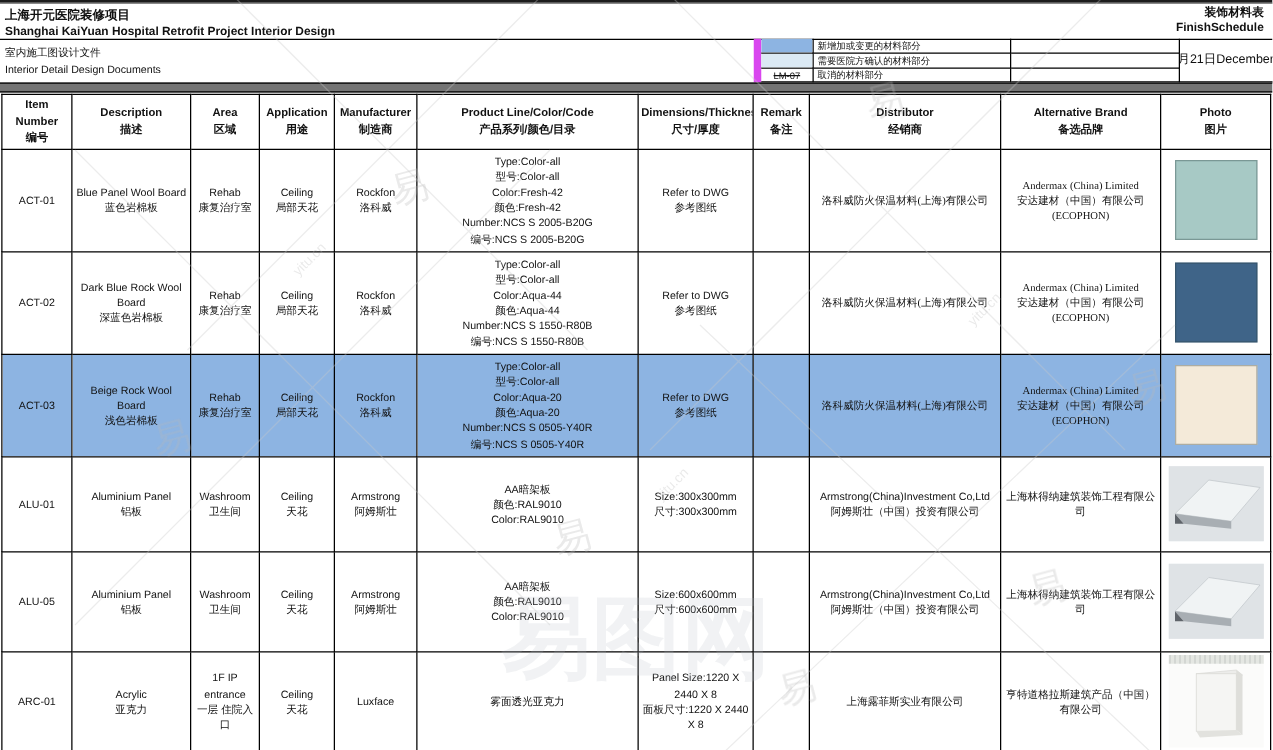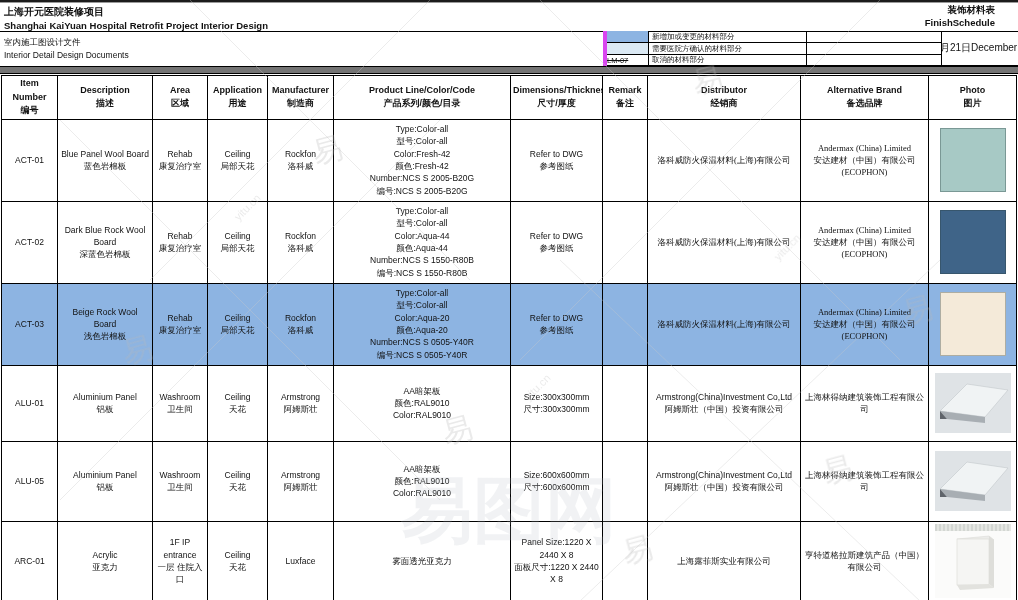--- a/index.html
+++ b/index.html
@@ -14,34 +14,34 @@
   
   .title-block { position:absolute; left:4px; top:5px; width:600px; }
   .title-cn { font-size:10px; font-weight:bold; }
   .title-en { font-size:9.5px; font-weight:bold; margin-top:1px; }
   .subtitle-block { position:absolute; left:4px; top:37px; width:600px; }
   .subtitle-cn { font-size:8.5px; }
   .subtitle-en { font-size:8.5px; margin-top:1px; }
   .hrule { position:absolute; left:0; top:31px; width:1018px; height:1px; background:#000; }
 
   
-  .sheetname { position:absolute; right:19px; top:4px; text-align:right; }
+  .sheetname { position:absolute; right:3px; top:4px; text-align:right; }
   .sheetname .cn { font-size:9.5px; font-weight:bold; }
   .sheetname .en { font-size:9.5px; font-weight:bold; }
 
   
   .legend { position:absolute; left:603px; top:31px; width:413px; height:35px;
     display:grid; grid-template-columns:42px 158px 135px 78px;
-    grid-template-rows:12px 12px 11px; border-left:4px solid #d946ef; }
+    grid-template-rows:12px 12px 11px; border-left:6px solid #d946ef; }
   .legend > div { border-right:1px solid #000; border-bottom:1px solid #000;
     font-size:7.5px; display:flex; align-items:center; overflow:hidden; }
   .legend .sw { padding:0; }
   .legend .sw-inner { width:100%; height:100%; }
   .legend .lbl { padding-left:3px; }
-  .legend .code { font-size:7.5px; }
+  .legend .code { justify-content:center; font-size:7.5px; }
   .strike { text-decoration:line-through; }
   .legend .datecell { grid-column:4; grid-row:1 / span 3; flex-direction:row;
     justify-content:center; text-align:center; font-size:10px; line-height:1.35;
     white-space:nowrap; }
 
   
   .band { position:absolute; left:0; top:66px; width:1018px; height:8px;
     background:#747474; border-top:1px solid #000; border-bottom:1px solid #000; }
 
   

